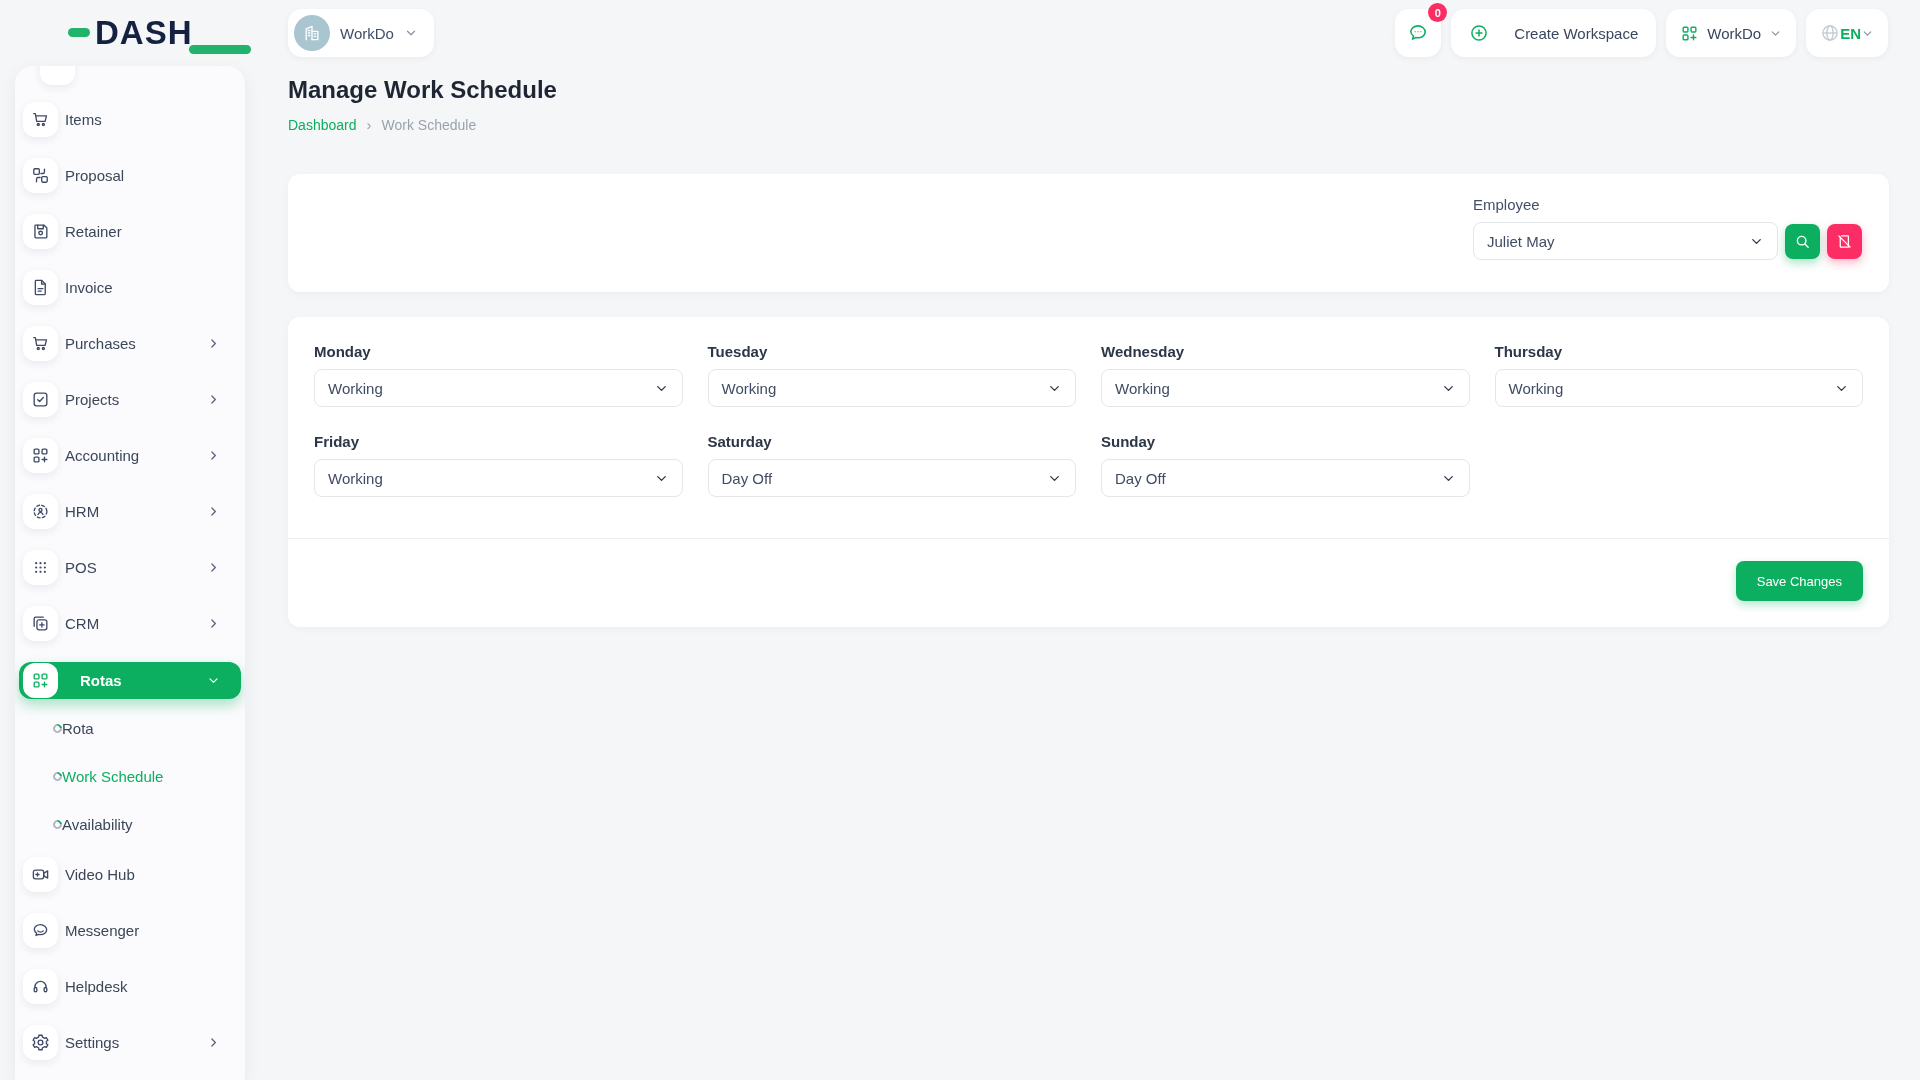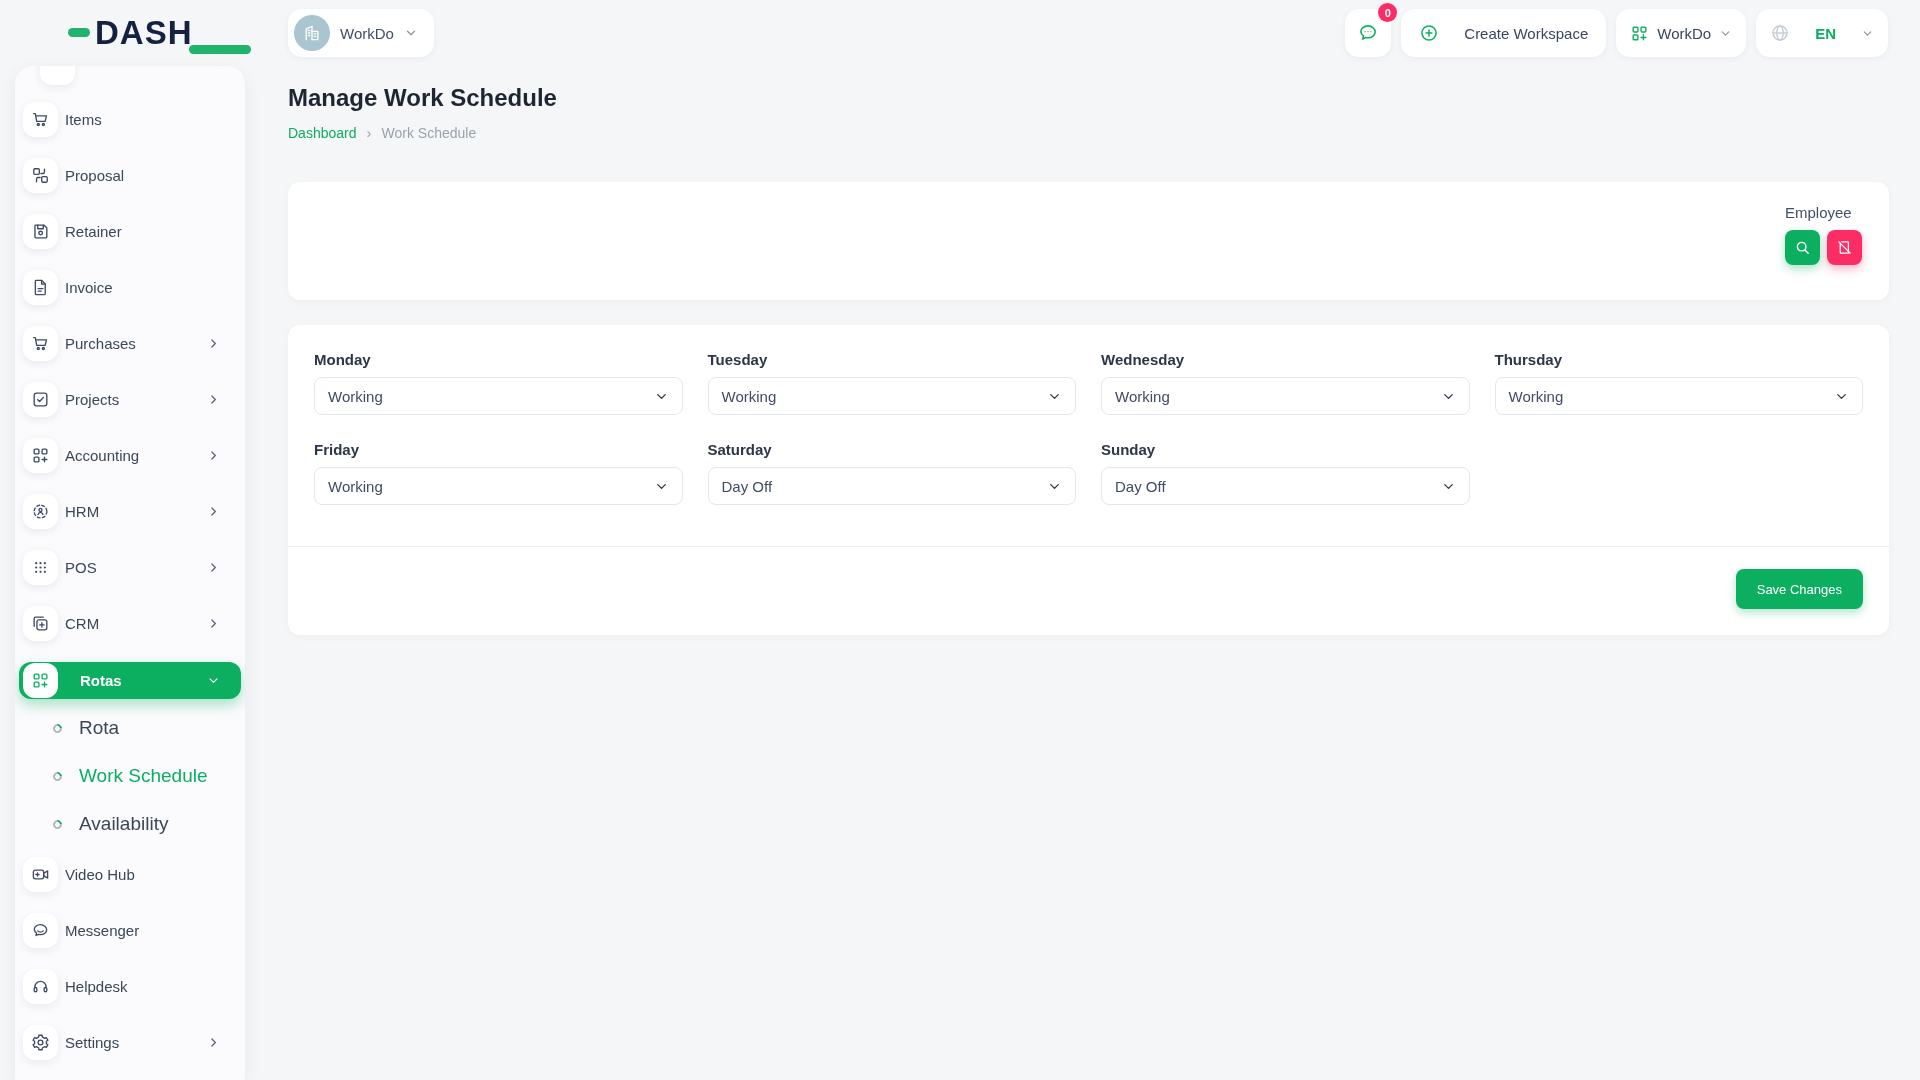--- a/index.html
+++ b/index.html
@@ -21,21 +21,21 @@
     align-items:center; justify-content:center; }
   .ws-name { font-size:15px; font-weight:500; color:#404d66; }
 
   .topbar-right { position:absolute; right:32px; top:9px; display:flex; gap:10px; align-items:center; }
   .icon-tile { width:46px; justify-content:center; position:relative; cursor:pointer; }
   .badge { position:absolute; top:-6px; right:-6px; min-width:19px; height:19px; border-radius:10px;
     background:#fb2d64; color:#fff; font-size:11px; font-weight:700; display:flex;
     align-items:center; justify-content:center; padding:0 4px; }
   .create-pill { padding:0 18px; gap:25px; font-size:15px; font-weight:500; color:#39465e; cursor:pointer; }
   .wd-pill { padding:0 14px; gap:8px; font-size:15px; font-weight:500; color:#39465e; cursor:pointer; }
-  .lang-pill { padding:0 14px; gap:25px; font-size:15px; cursor:pointer; }
+  .lang-pill { padding:0 14px; gap:0; font-size:15px; cursor:pointer; }
   .lang-code { color:#0caf60; font-weight:600; }
 
   
   .sidebar { position:absolute; left:15px; top:66px; bottom:0; width:230px;
     background:#fbfbfd; border-radius:18px 18px 0 0; box-shadow:0 4px 18px rgba(20,30,60,.06);
     overflow:hidden; padding-top:36px; }
   .cut-tile { position:absolute; top:-16px; left:25px; width:35px; height:35px; border-radius:12px;
     background:#fff; box-shadow:0 3px 8px rgba(25,39,68,.08); }
   .nav-item { display:flex; align-items:center; height:35px; margin:0 0 21px 0; padding:0 25px 0 8px;
     cursor:pointer; }
@@ -49,25 +49,25 @@
     display:flex; align-items:center; padding:0 21px 0 4px; cursor:pointer;
     box-shadow:0 6px 14px rgba(12,175,96,.35); }
   .nav-group .nav-tile { color:#0caf60; box-shadow:none; }
   .nav-group .nav-label { color:#fff; font-weight:700; margin-left:22px; }
   .nav-group .nav-chev { color:#fff; }
 
   .sub-item { display:flex; align-items:center; height:30px; margin:0 0 18px 0; padding:0 25px 0 38px;
     cursor:pointer; }
   .ring { width:9px; height:9px; border-radius:50%; border:2px solid #aeb6c4; border-top-color:#0caf60;
     transform:rotate(40deg); flex:0 0 auto; }
-  .sub-label { font-size:19px; font-weight:500; color:#3b4758; margin-left:17px; }
+  .sub-label { font-size:15px; font-weight:500; color:#3b4758; }
   .sub-item.active .sub-label { color:#0caf60; }
 
   
-  .main { position:absolute; left:288px; right:31px; top:60px; }
+  .main { position:absolute; left:288px; right:31px; top:52px; }
   .page-title { font-size:24px; font-weight:700; color:#1f2633; margin-top:24px; }
   .breadcrumb { display:flex; align-items:center; gap:10px; margin-top:12px; font-size:14px; }
   .bc-home { color:#0caf60; text-decoration:none; cursor:pointer; }
   .bc-sep { color:#9aa3ad; font-size:15px; }
   .bc-current { color:#9aa3ad; }
 
   .card { background:#fff; border-radius:12px; box-shadow:0 2px 8px rgba(20,30,60,.04); }
   .filter-card { margin-top:41px; height:118px; padding:22px 27px; display:flex; justify-content:flex-end; }
   .field-label { font-size:15px; color:#44506a; display:block; margin-bottom:9px; }
   .filter-row { display:flex; gap:7px; align-items:center; }
@@ -399,20 +399,28 @@
   <div class="breadcrumb">
     <a class="bc-home">Dashboard</a>
     <span class="bc-sep">›</span>
     <span class="bc-current">Work Schedule</span>
   </div>
 
   <section class="card filter-card">
     <div>
       <label class="field-label">Employee</label>
       <div class="filter-row">
+        <div class="select">
+          <span>Juliet May</span>
+          <span class="chev">
+              <svg width="15" height="15" viewBox="0 0 24 24" fill="none" stroke="currentColor" stroke-width="2.2" stroke-linecap="round" stroke-linejoin="round">
+                <path d="M6 9l6 6 6-6"></path>
+              </svg>
+            </span>
+        </div>
         <button class="sq-btn btn-green">
           <svg width="17" height="17" viewBox="0 0 24 24" fill="none" stroke="#ffffff" stroke-width="2" stroke-linecap="round">
               <circle cx="10.8" cy="10.8" r="6"></circle>
               <path d="M15.4 15.4L20 20"></path>
             </svg>
         </button>
         <button class="sq-btn btn-pink">
           <svg width="17" height="17" viewBox="0 0 24 24" fill="none" stroke="#ffffff" stroke-width="1.8" stroke-linecap="round" stroke-linejoin="round">
               <path d="M8 4h8.5a1 1 0 0 1 1 1v13.5M17.5 20H7a1 1 0 0 1-1-1V6"></path>
               <path d="M4 4l16 16"></path>

